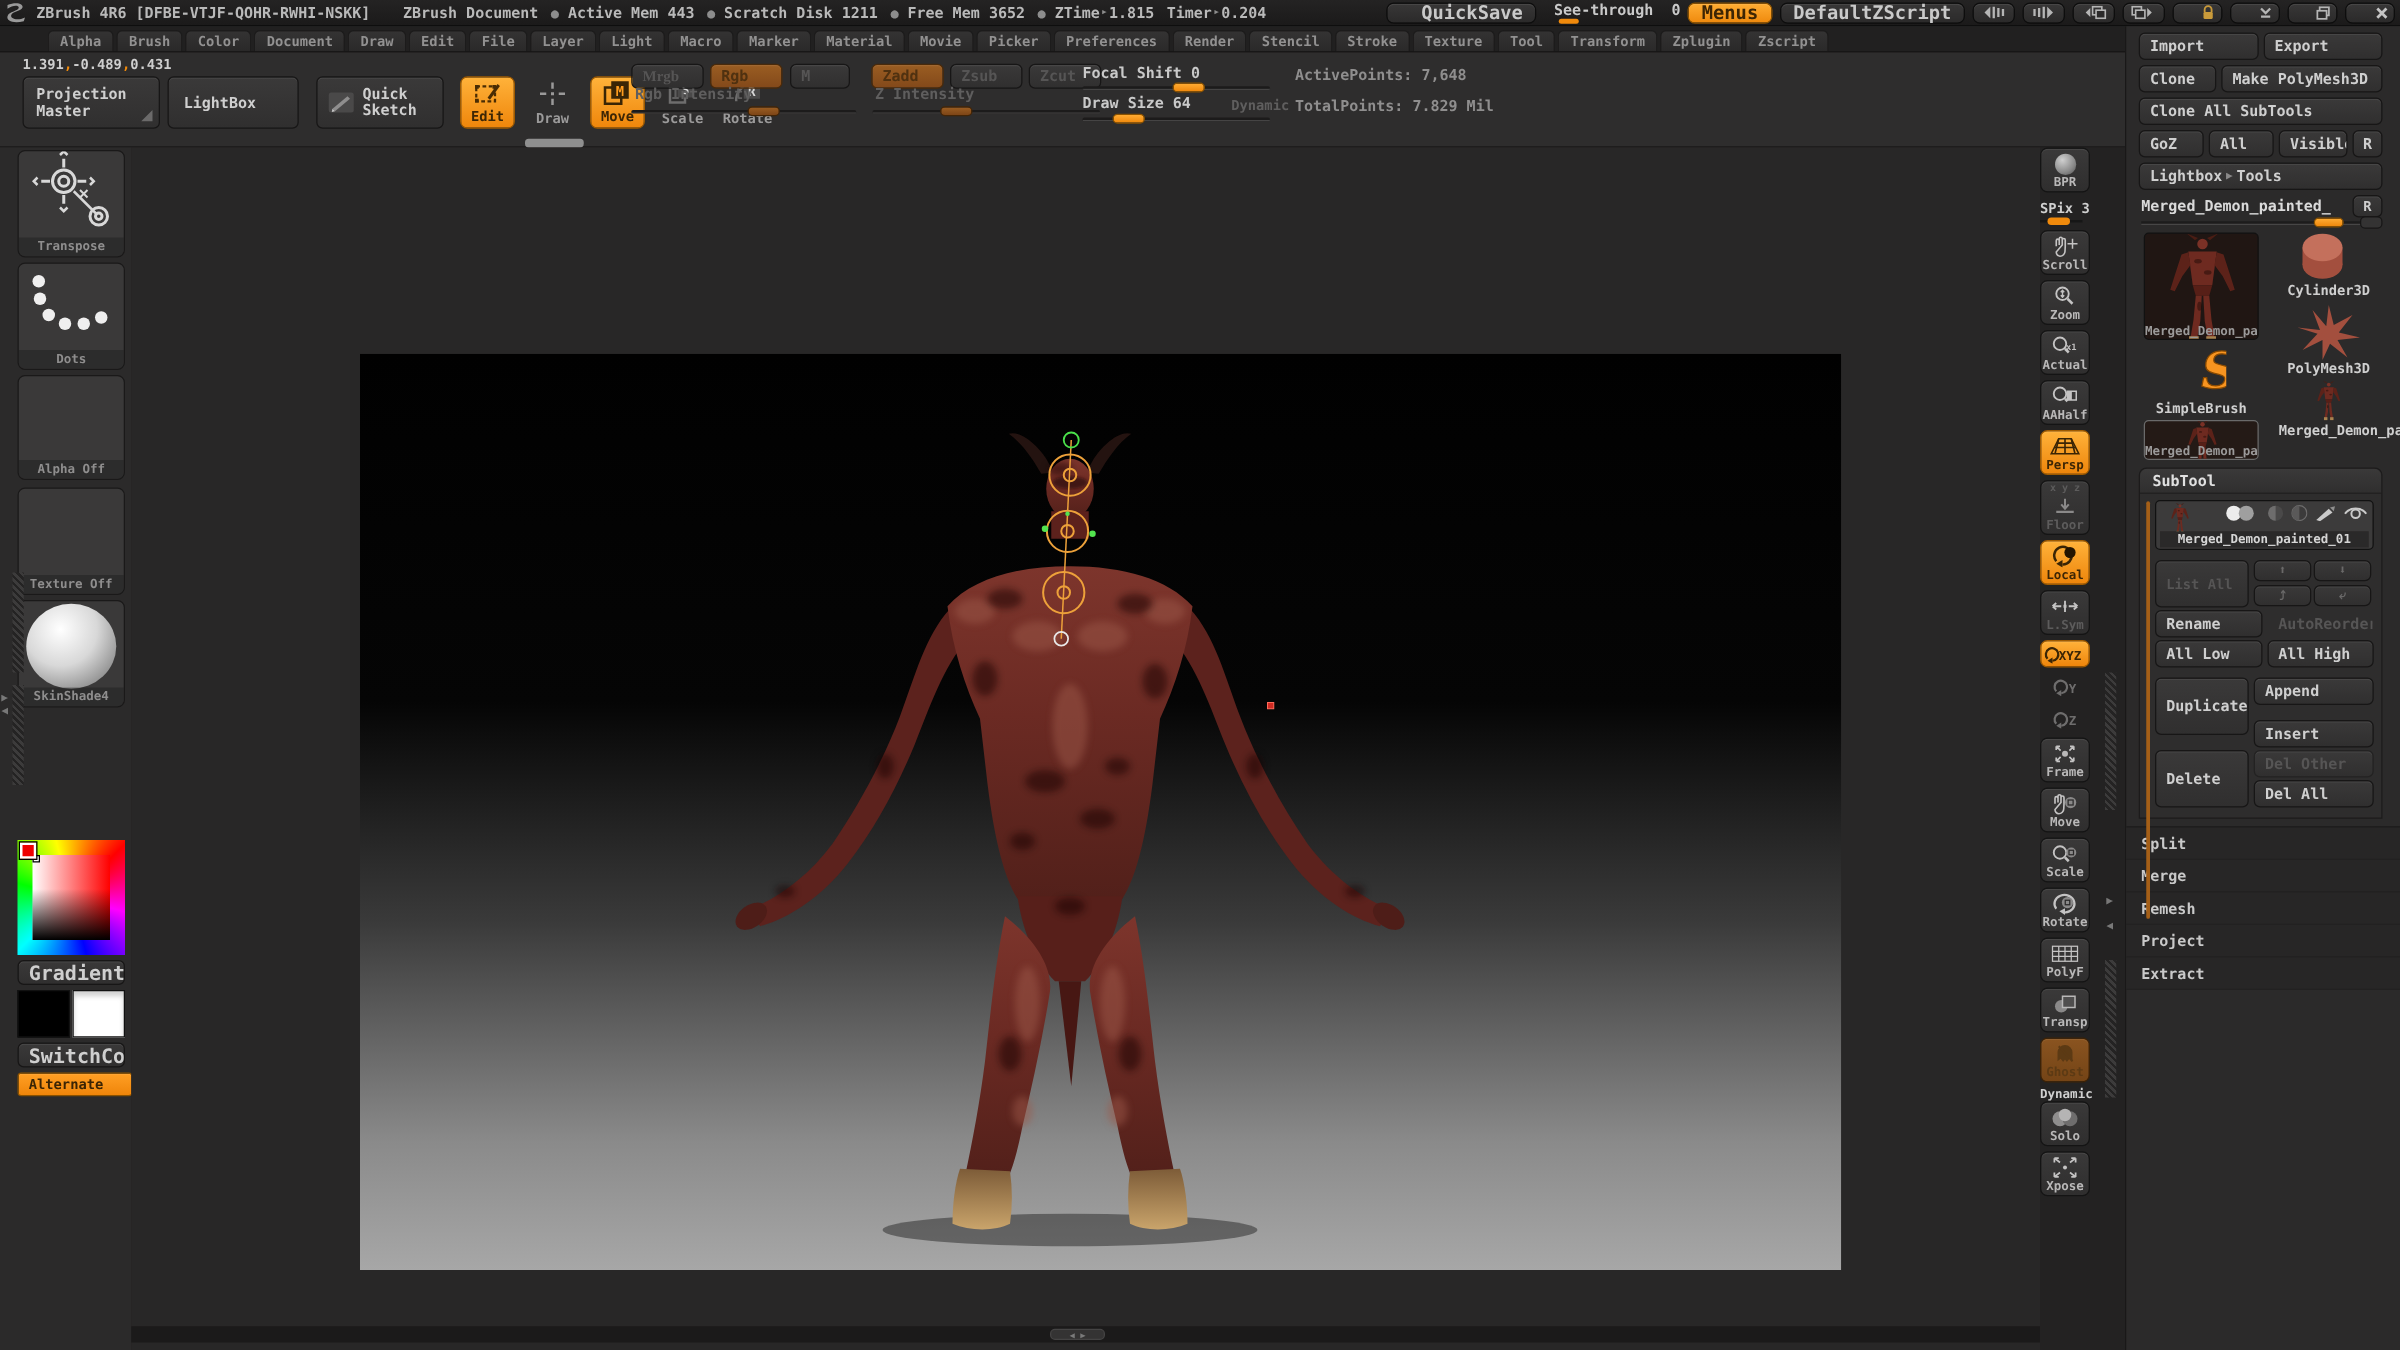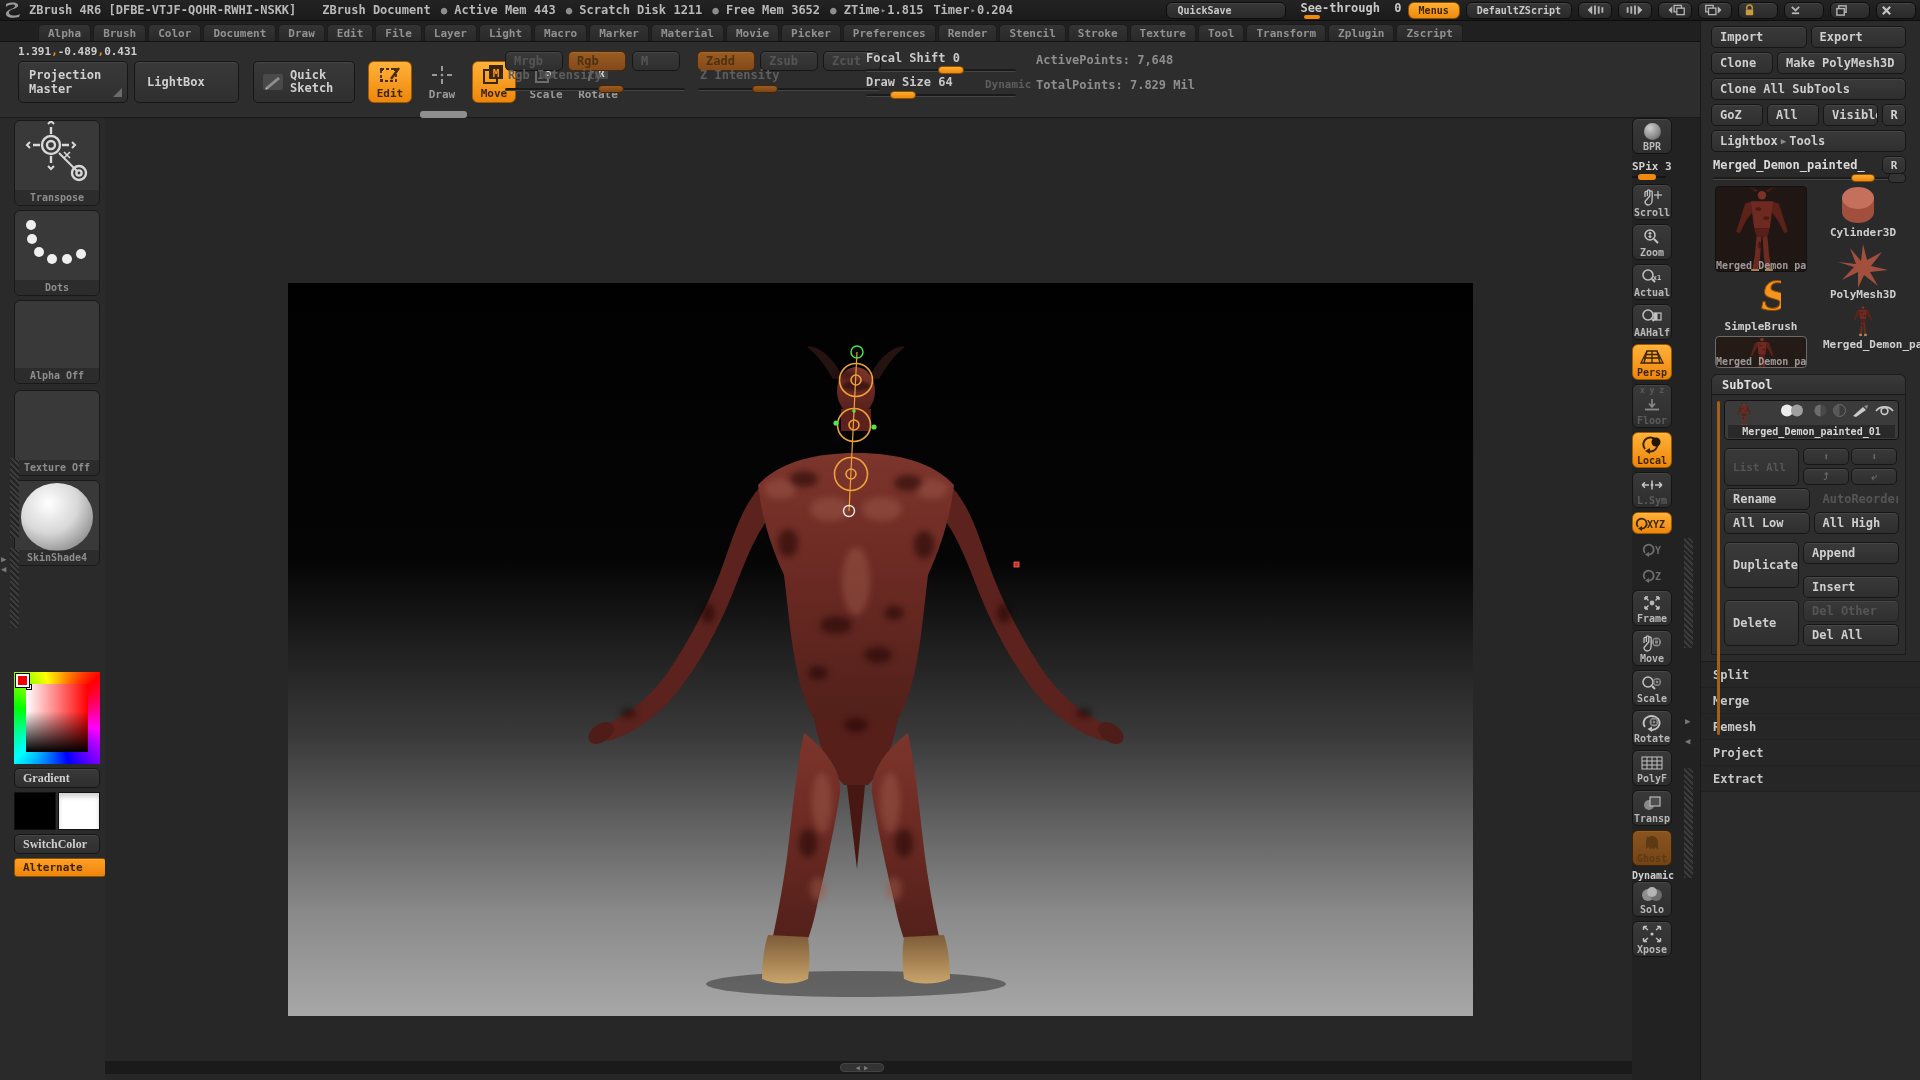--- a/index.html
+++ b/index.html
@@ -18,22 +18,22 @@
   .vdim{color:#565555;}
 
   
   #titlebar{left:0;top:0;width:1920px;height:21px;background:linear-gradient(#242323,#1b1a1a);
     border-bottom:1px solid #0e0e0e;display:flex;align-items:center;color:#b9b9b9;font-size:12px;}
   #zlogo{width:20px;height:18px;margin:0 6px 0 3px;}
   .tstat{display:flex;align-items:center;margin-left:10px;white-space:nowrap;}
   .tbullet{color:#8d8d8d;margin-right:7px;font-size:11px;}
   .tarrow{color:#8d8d8d;margin:0 1px;font-size:9px;}
   .tb-btn{height:17px;border-radius:6px;border:1px solid #0d0d0d;background:linear-gradient(#383737,#2b2a2a);
-    box-shadow:inset 0 1px 0 rgba(255,255,255,.08);color:#c9c9c9;font-size:10px;display:flex;
-    align-items:center;justify-content:flex-start;padding:0 10px;margin-left:6px;}
+    box-shadow:inset 0 1px 0 rgba(255,255,255,.08);color:#c9c9c9;font-size:15px;display:flex;
+    align-items:center;justify-content:flex-end;padding:0 10px;margin-left:6px;}
   .tb-btn.orange{background:linear-gradient(#ffad33,#ef8a0e);color:#3d2504;border-color:#8a5200;}
   .tb-ico{width:34px;padding:0 4px;}
   #seethrough{display:flex;flex-direction:column;align-items:center;margin-left:14px;}
   #seethrough .lbl{white-space:nowrap;color:#c9c9c9;}
   #seethrough .mini-handle{width:16px;height:4px;background:#f08a0c;border-radius:2px;margin-top:0px;align-self:flex-start;margin-left:4px;}
 
   
   #menubar{left:0;top:21px;width:1920px;height:21px;background:#212020;border-bottom:1px solid #141313;
     display:flex;align-items:flex-end;padding-left:38px;}
   .menu-tab{height:17px;margin-right:2px;padding:0 9px;display:flex;align-items:center;
@@ -62,21 +62,21 @@
   .handle{position:absolute;width:26px;height:8px;background:linear-gradient(#ffab33,#ef880c);border-radius:4px;border:1px solid #8a5200;}
   .handle.brown{background:linear-gradient(#9a5d22,#7d4517);border-color:#432506;}
   #shelf-scroll{left:420px;top:69px;width:47px;height:7px;background:#8f8f8f;border-radius:3px;}
   .pts{position:absolute;font-size:12px;color:#8f8e8e;white-space:nowrap;}
 
   
   #lefttray{left:0;top:118px;width:105px;height:962px;background:#2b2a2a;}
   .thumb{position:absolute;left:14px;width:86px;background:#3a3939;border:1px solid #1a1919;border-radius:6px;overflow:hidden;}
   .thumb .tlabel{position:absolute;left:0;right:0;bottom:0;height:15px;background:rgba(20,20,20,.35);
      color:#8f8e8e;font-size:10px;display:flex;align-items:center;justify-content:center;white-space:nowrap;}
-  #sw-gradient,#sw-switch{left:14px;width:86px;height:20px;position:absolute;font-size:12px;font-family:Liberation Serif, serif;}
+  #sw-gradient,#sw-switch{left:14px;width:86px;height:20px;position:absolute;font-size:16px;}
   #alternate{left:14px;width:92px;height:19px;position:absolute;font-size:11px;background:linear-gradient(#ff9f24,#ef850a);border:1px solid #8a5200;color:#3a2404;border-radius:3px;}
   #picker{position:absolute;left:14px;top:554px;width:86px;height:92px;
      background:conic-gradient(from 45deg, #f00,#f0f,#00f,#0ff,#0f0,#ff0,#f00);}
   #picker .inner{position:absolute;left:12px;top:12px;right:12px;bottom:12px;
      background:linear-gradient(to top, #000, rgba(0,0,0,0) 60%),linear-gradient(to right,#fff,#f00);}
   #picker .cursel{position:absolute;left:2px;top:2px;width:13px;height:13px;background:#e00;border:2px solid #fff;outline:1px solid #000;}
   #picker .mark{position:absolute;left:12px;top:12px;width:6px;height:6px;background:#fff;border:1px solid #000;}
   .edge-arrows{position:absolute;color:#787878;font-size:9px;line-height:10px;}
 
   
@@ -350,21 +350,21 @@
           <svg width="26" height="24" viewBox="0 0 26 24">
             <path d="M4 18 A12 12 0 0 1 14 5" fill="none" stroke="#6e6d6d" stroke-width="2"></path>
             <rect x="10" y="3" width="13" height="13" fill="#4a4949"></rect>
             <text x="16.5" y="13.5" font-size="10" font-family="DejaVu Sans Mono,monospace" font-weight="bold" fill="#d8d8d8" text-anchor="middle">R</text>
           </svg>
         </div>
         <span>Rotate</span>
       </div>
     </div>
   <div id="paints">
-      <div class="btn paint disabled" style="left: 505px; top: 9px; width: 58px;">
+      <div class="btn paint disabled" style="left: 505px; top: 9px; width: 58px; font-family: Liberation Serif, serif;">
         <span>Mrgb</span>
       </div>
       <div class="btn paint disabled tint" style="left: 568px; top: 9px; width: 58px;">
         <span>Rgb</span>
       </div>
       <div class="btn paint disabled" style="left: 632px; top: 9px; width: 48px;">
         <span>M</span>
       </div>
       <div class="btn paint disabled tint" style="left: 697px; top: 9px; width: 58px;">
         <span>Zadd</span>

